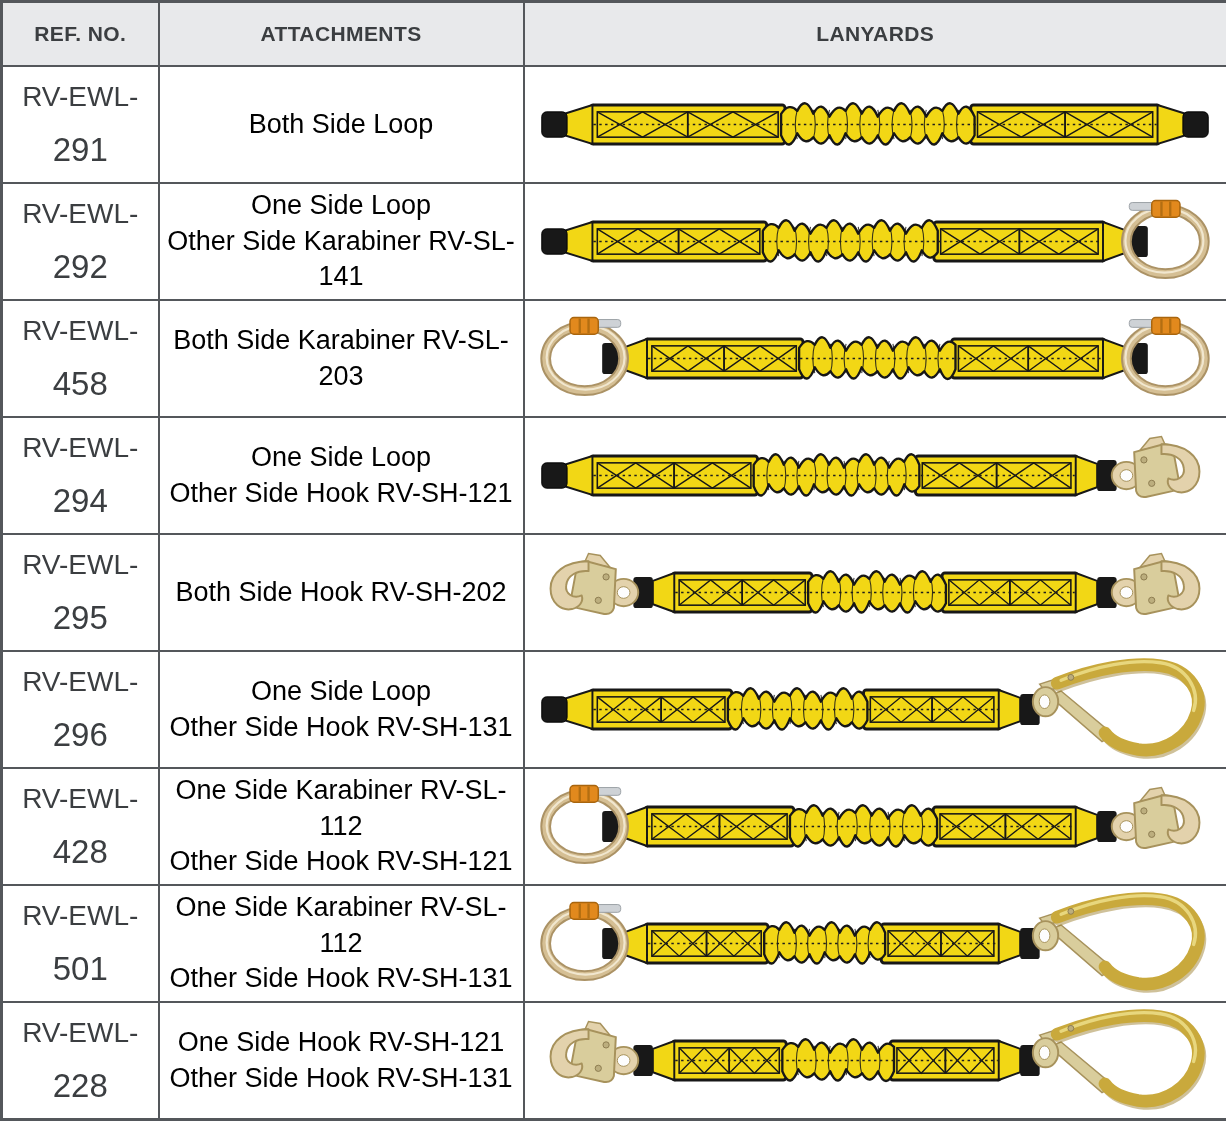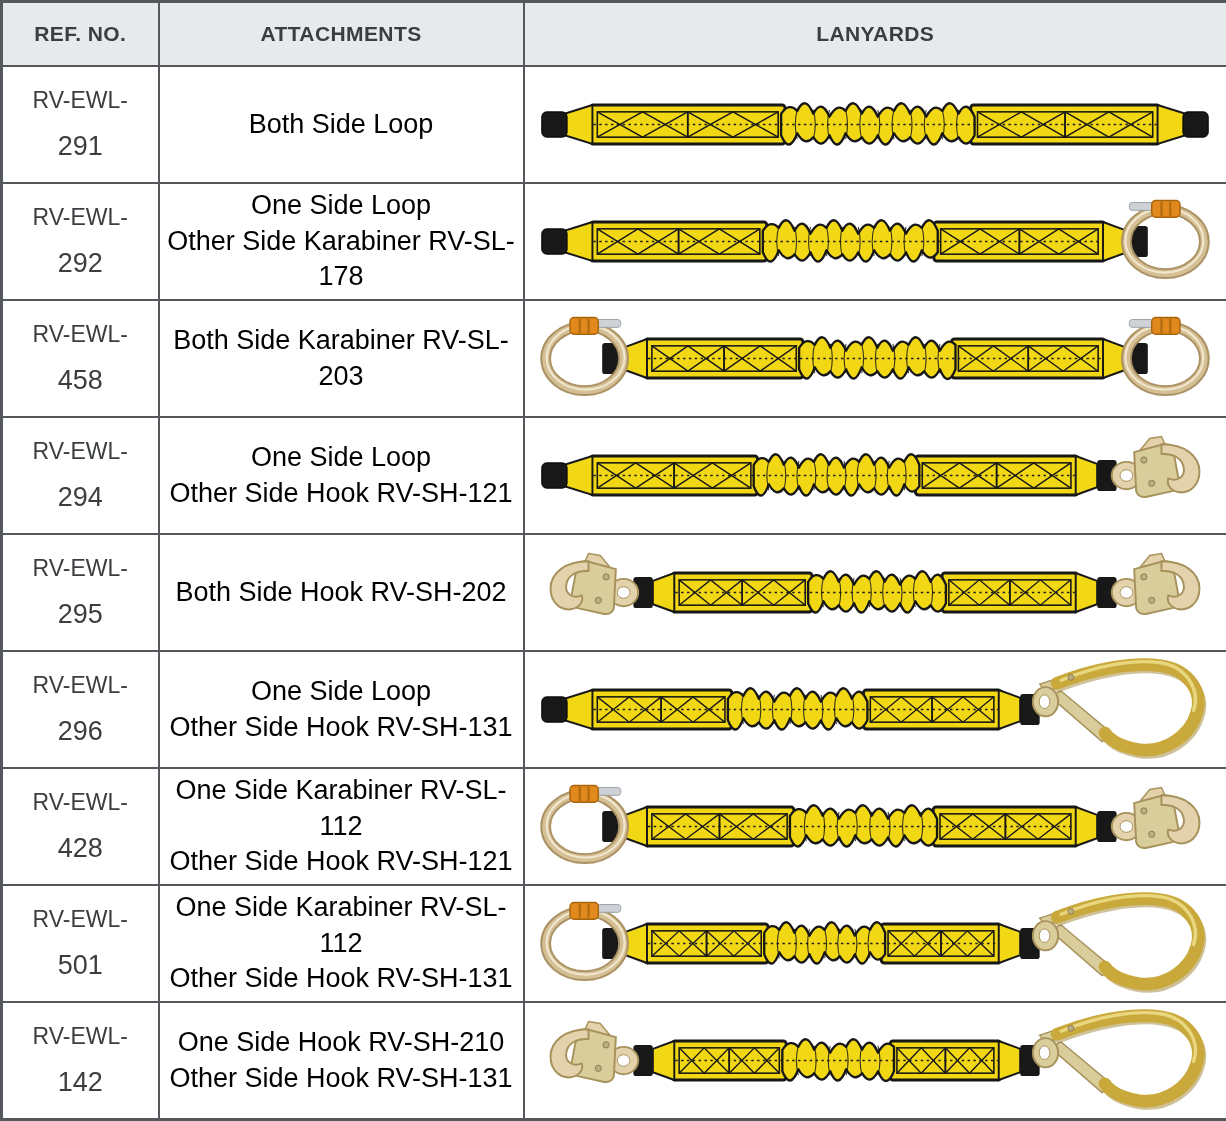--- a/index.html
+++ b/index.html
@@ -6,22 +6,22 @@
   body{width:1226px;height:1121px;overflow:hidden;font-family:"Liberation Sans",sans-serif;}
   .page{width:1120px;height:1121px;box-sizing:border-box;}
   table.catalog{width:1226px;height:1121px;border-collapse:collapse;table-layout:fixed;
     border:3px solid #54575b;}
   .catalog th,.catalog td{border:2px solid #54575b;text-align:center;vertical-align:middle;padding:0;}
   .catalog thead th{height:62px;background:#e8e9eb;color:#3b3e41;font-size:21px;font-weight:bold;letter-spacing:.4px;}
   .catalog tbody td{height:115px;background:#ffffff;}
   .c-ref{width:157px;}
   .c-att{width:365px;}
   .c-lan{width:704px;}
-  .ref-prefix{font-size:23px;color:#3b3e41;line-height:1.15;}
-  .ref-number{font-size:27px;color:#3b3e41;line-height:1.1;margin-top:19px;}
+  .ref-prefix{font-size:28px;color:#3b3e41;line-height:1.15;}
+  .ref-number{font-size:33px;color:#3b3e41;line-height:1.1;margin-top:19px;}
   .attach{font-size:27px;color:#000000;line-height:1.32;}
   .attach span{display:block;}
   .lan-cell svg{display:block;margin:0 auto;}
 </style>
 </head>
 <body>
 
 <div class="page">
   <table class="catalog">
     <colgroup>
@@ -88,21 +88,21 @@
           </td>
         </tr>
         <tr>
           <td>
             <div class="ref-prefix">RV-EWL-</div>
             <div class="ref-number">292</div>
           </td>
           <td>
             <div class="attach">
               <span>One Side Loop</span>
-              <span>Other Side Karabiner RV-SL-178</span>
+              <span>Other Side Karabiner RV-SL-141</span>
             </div>
           </td>
           <td class="lan-cell">
             <svg viewBox="0 0 700 117" width="698" height="114" preserveAspectRatio="xMidYMid meet">
               <g>
                 <rect x="58" y="38" width="180.88000000000002" height="40" rx="3" fill="#f2d715" stroke="#171717" stroke-width="3"></rect>
                 <rect x="65.0" y="45" width="83.4" height="26" fill="none" stroke="#171717" stroke-width="1.6"></rect>
                 <path d="M 65.0 45 L 106.7 71 L 148.4 45 M 65.0 71 L 106.7 45 L 148.4 71" fill="none" stroke="#171717" stroke-width="1.4"></path>
                 <rect x="148.4" y="45" width="83.4" height="26" fill="none" stroke="#171717" stroke-width="1.6"></rect>
                 <path d="M 148.4 45 L 190.2 71 L 231.9 45 M 148.4 71 L 190.2 45 L 231.9 71" fill="none" stroke="#171717" stroke-width="1.4"></path>
@@ -500,25 +500,25 @@
                 <ellipse cx="525" cy="50" rx="13" ry="15" fill="#d9cd9c" stroke="#a7925c" stroke-width="2"></ellipse>
                 <ellipse cx="524" cy="50" rx="5.5" ry="7" fill="#fdfdfd" stroke="#a7925c" stroke-width="1"></ellipse>
                 <circle cx="551" cy="25" r="3" fill="#bcae7e" stroke="#8d7c50" stroke-width="1"></circle>
               </g>
             </svg>
           </td>
         </tr>
         <tr>
           <td>
             <div class="ref-prefix">RV-EWL-</div>
-            <div class="ref-number">142</div>
-          </td>
-          <td>
-            <div class="attach">
-              <span>One Side Hook RV-SH-210</span>
+            <div class="ref-number">228</div>
+          </td>
+          <td>
+            <div class="attach">
+              <span>One Side Hook RV-SH-121</span>
               <span>Other Side Hook RV-SH-131</span>
             </div>
           </td>
           <td class="lan-cell">
             <svg viewBox="0 0 700 117" width="698" height="114" preserveAspectRatio="xMidYMid meet">
               <g>
                 <rect x="142" y="38" width="116.89499999999998" height="40" rx="3" fill="#f2d715" stroke="#171717" stroke-width="3"></rect>
                 <rect x="149.0" y="45" width="51.4" height="26" fill="none" stroke="#171717" stroke-width="1.6"></rect>
                 <path d="M 149.0 45 L 174.7 71 L 200.4 45 M 149.0 71 L 174.7 45 L 200.4 71" fill="none" stroke="#171717" stroke-width="1.4"></path>
                 <rect x="200.4" y="45" width="51.4" height="26" fill="none" stroke="#171717" stroke-width="1.6"></rect>

